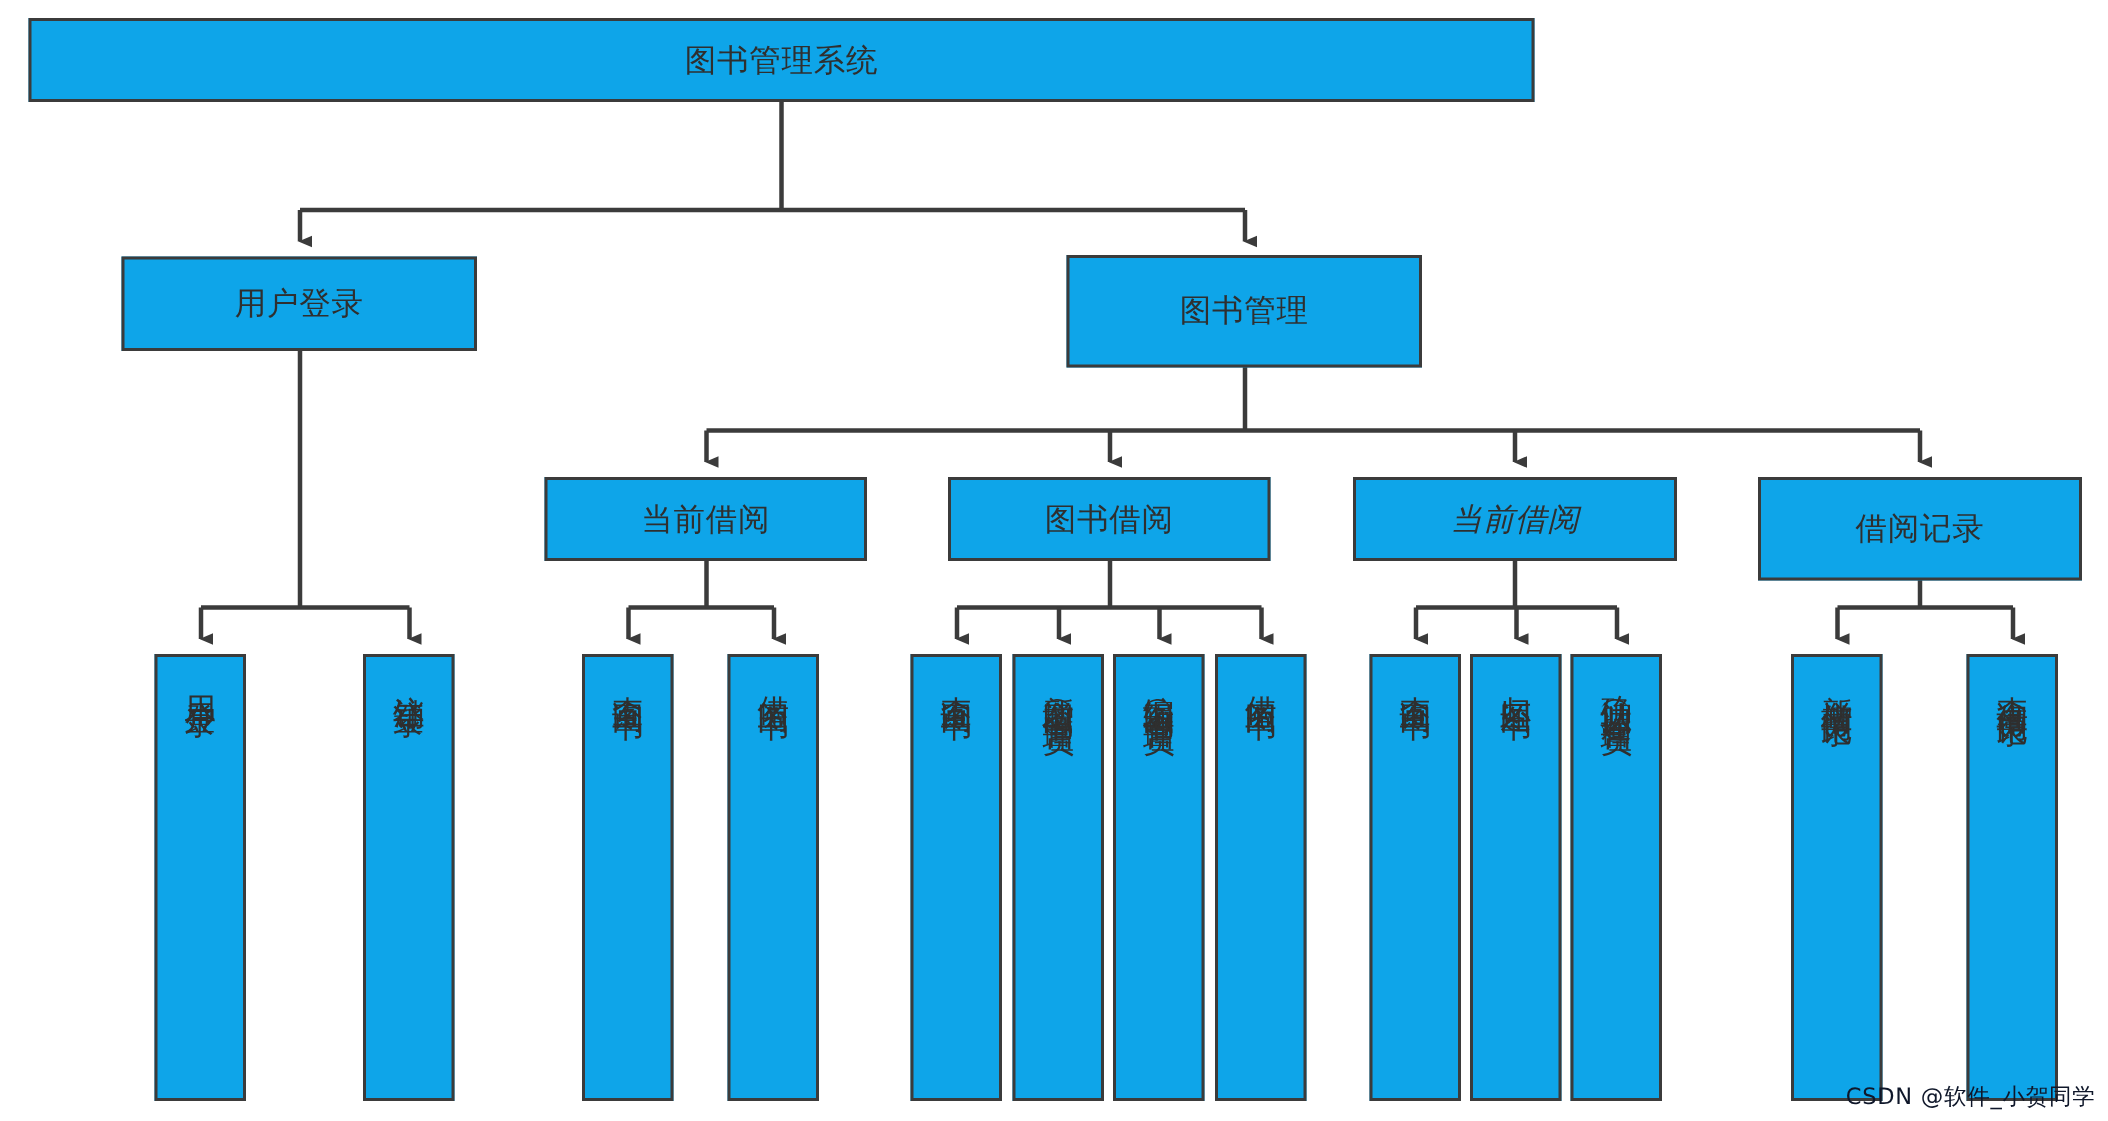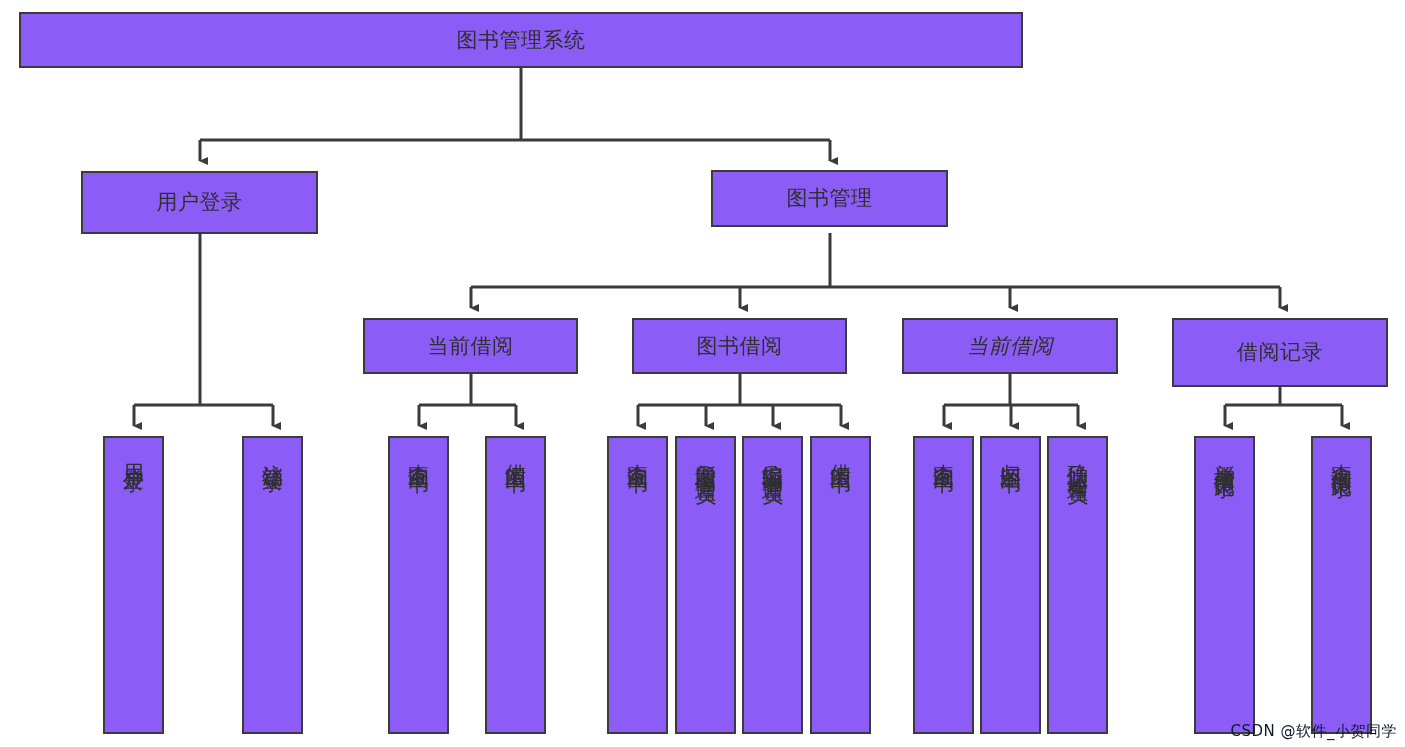--- a/index.html
+++ b/index.html
@@ -24,21 +24,21 @@
     left: 0;
     top: 0;
     width: 1405px;
     height: 747px;
     pointer-events: none;
   }
   .node {
     position: absolute;
     box-sizing: border-box;
     border: 2px solid #3b3b3b;
-    background: #8b5cf6;
+    background: #0ea5e9;
     display: flex;
     align-items: center;
     justify-content: center;
     color: #2f2f2f;
   }
   .node .label {
     text-align: center;
     line-height: 1.18;
     white-space: pre;
   }
@@ -121,21 +121,21 @@
   </svg>
 
   <div class="node root horiz" style="left: 19px; top: 12px; width: 1004px; height: 56px;">
     <span class="label">图书管理系统</span>
   </div>
 
   <div class="node horiz" style="left: 81px; top: 171px; width: 237px; height: 63px;">
     <span class="label">用户登录</span>
   </div>
 
-  <div class="node horiz" style="left: 711px; top: 170px; width: 237px; height: 57px;">
+  <div class="node horiz" style="left: 711px; top: 170px; width: 237px; height: 75px;">
     <span class="label">图书管理</span>
   </div>
 
   <div class="node horiz" style="left: 363px; top: 318px; width: 215px; height: 56px;">
     <span class="label">当前借阅</span>
   </div>
 
   <div class="node horiz" style="left: 632px; top: 318px; width: 215px; height: 56px;">
     <span class="label">图书借阅</span>
   </div>

